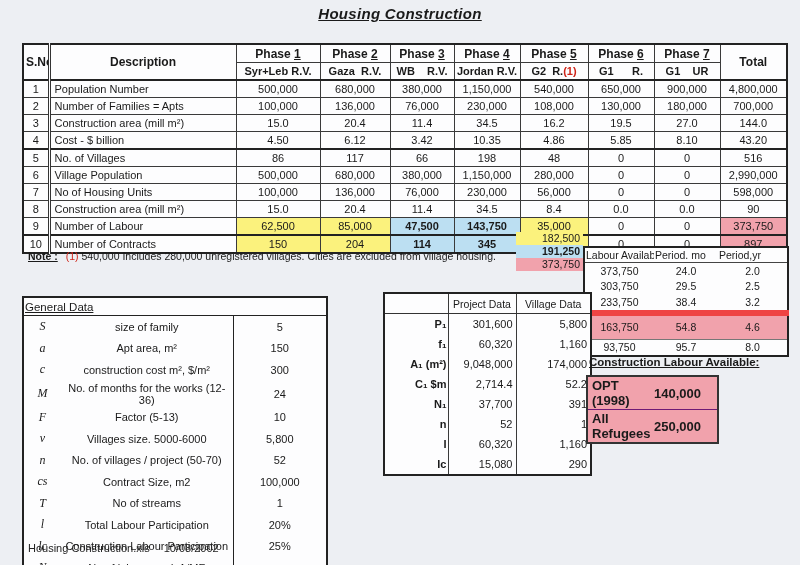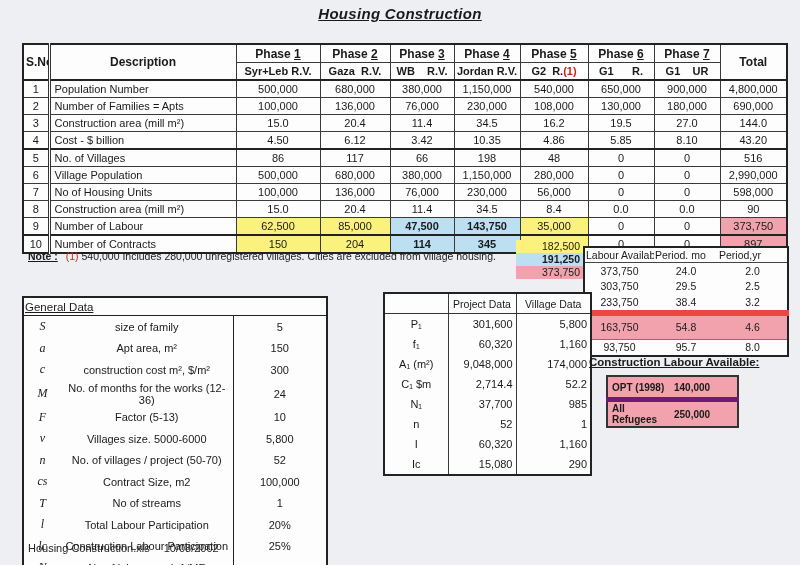--- a/index.html
+++ b/index.html
@@ -32,58 +32,58 @@
   .main-table tr.section-end td{ border-bottom:2px solid #222; }
   .pnum{ text-decoration:underline; }
   .hl-y{ background:var(--y); } .hl-b{ background:var(--b);font-weight:bold; } .hl-p{ background:var(--p); }
   .red{ color:var(--red); }
 
   
   .note{ position:absolute; left:28px; top:250px; font-size:10.5px; white-space:nowrap; }
   .note .nlabel{ text-decoration:underline; font-weight:bold; margin-right:8px; }
 
   
-  .legend{ position:absolute; left:516px; top:240px; width:67px; font-size:10.5px; }
+  .legend{ position:absolute; left:516px; top:232px; width:67px; font-size:10.5px; }
   .legend .lrow{ height:13px; line-height:13px; text-align:right; padding-right:3px; }
 
   
   .labour-table{ position:absolute; left:583px; top:246px; width:204px;
     border:2px solid #222; font-size:10.5px; background:#fdfdfe; }
   .labour-table th{ height:14px; font-weight:normal; text-align:left;
     border-bottom:1px solid #444; white-space:nowrap; padding:0 1px; }
   .labour-table td{ height:13.5px; text-align:center; }
   .labour-table tr.pink-row td{ background:var(--p); height:21px;
     border-top:6px solid #ef4444; border-bottom:1px solid #777; }
 
   
   .project-table{ position:absolute; left:383px; top:292px; width:207px;
     border:2px solid #222; font-size:11px; }
   .project-table th{ height:17px; font-weight:normal; font-size:10.5px; text-align:center;
     border:1px solid #3a3a3a; border-bottom:1px solid #333; }
   .project-table td{ height:18px; border-left:1px solid #3a3a3a; border-right:1px solid #3a3a3a; }
-  .project-table td.plabel{ text-align:center; padding-left:1px; }
+  .project-table td.plabel{ text-align:right; padding-left:1px;font-weight:bold; }
   .project-table td.pval{ text-align:right; padding-right:3px; }
 
   
   .general-table{ position:absolute; left:22px; top:296px; width:304px;
     border:2px solid #222; font-size:11px; }
   .general-table th{ height:15px; text-align:left; padding-left:1px; font-size:11.5px;
     font-weight:normal; border-bottom:1.5px solid #222; text-decoration:underline; }
   .general-table td{ height:19.5px; }
   .general-table td.sym{ text-align:center; font-style:italic; font-family:"Liberation Serif","DejaVu Serif",serif; font-size:12px; }
   .general-table td.glabel{ text-align:center; }
   .general-table td.gval{ text-align:center; border-left:1.5px solid #222; }
 
   
   .cla-heading{ position:absolute; left:589px; top:356px; font-size:11.5px;
     font-weight:bold; text-decoration:underline; }
   .cla-box{ position:absolute; left:586px; top:375px; width:131px;
-    border:2px solid #333; font-size:10px;margin-left:20px; }
+    border:2px solid #333; font-size:13px; }
   .cla-box td{ height:18px; background:var(--p); font-weight:bold; }
-  .cla-box tr + tr td{ border-top:5px solid #701a75; }
+  .cla-box tr + tr td{ border-top:1px solid #701a75; }
   .cla-box td.blabel{ text-align:left; padding-left:4px; }
   .cla-box td.bval{ text-align:left; padding-right:12px; }
 
   
   .footer{ position:absolute; left:28px; top:542px; font-size:11px; color:#222; }
   .footer .date{ margin-left:14px; }
 </style>
 </head>
 <body>
 
@@ -143,21 +143,21 @@
         <tr>
           <td class="sno">2</td>
           <td class="desc">Number of Families = Apts</td>
           <td>100,000</td>
           <td>136,000</td>
           <td>76,000</td>
           <td>230,000</td>
           <td>108,000</td>
           <td>130,000</td>
           <td>180,000</td>
-          <td>690,000</td>
+          <td>700,000</td>
         </tr>
         <tr>
           <td class="sno">3</td>
           <td class="desc">Construction area (mill m²)</td>
           <td>15.0</td>
           <td>20.4</td>
           <td>11.4</td>
           <td>34.5</td>
           <td>16.2</td>
           <td>19.5</td>
@@ -334,21 +334,21 @@
           <td class="pval">174,000</td>
         </tr>
         <tr>
           <td class="plabel">C₁ $m</td>
           <td class="pval">2,714.4</td>
           <td class="pval">52.2</td>
         </tr>
         <tr>
           <td class="plabel">N₁</td>
           <td class="pval">37,700</td>
-          <td class="pval">985</td>
+          <td class="pval">391</td>
         </tr>
         <tr>
           <td class="plabel">n</td>
           <td class="pval">52</td>
           <td class="pval">1</td>
         </tr>
         <tr>
           <td class="plabel">I</td>
           <td class="pval">60,320</td>
           <td class="pval">1,160</td>

